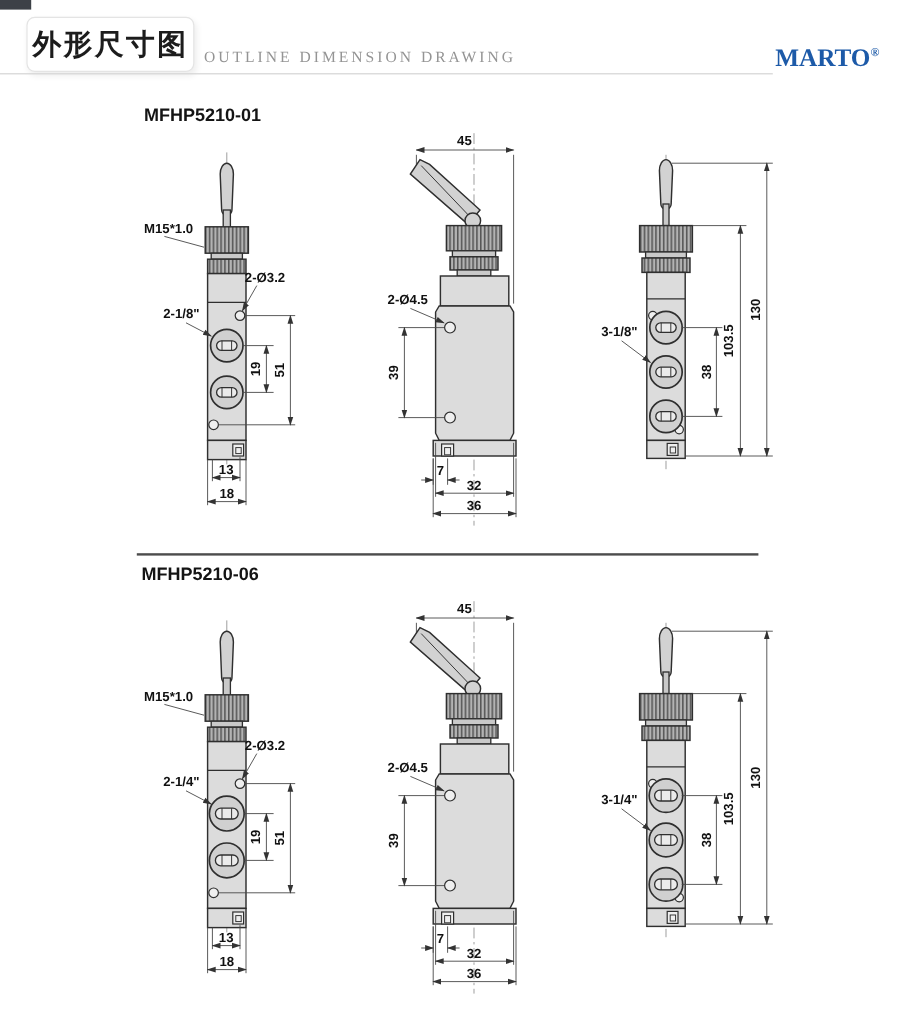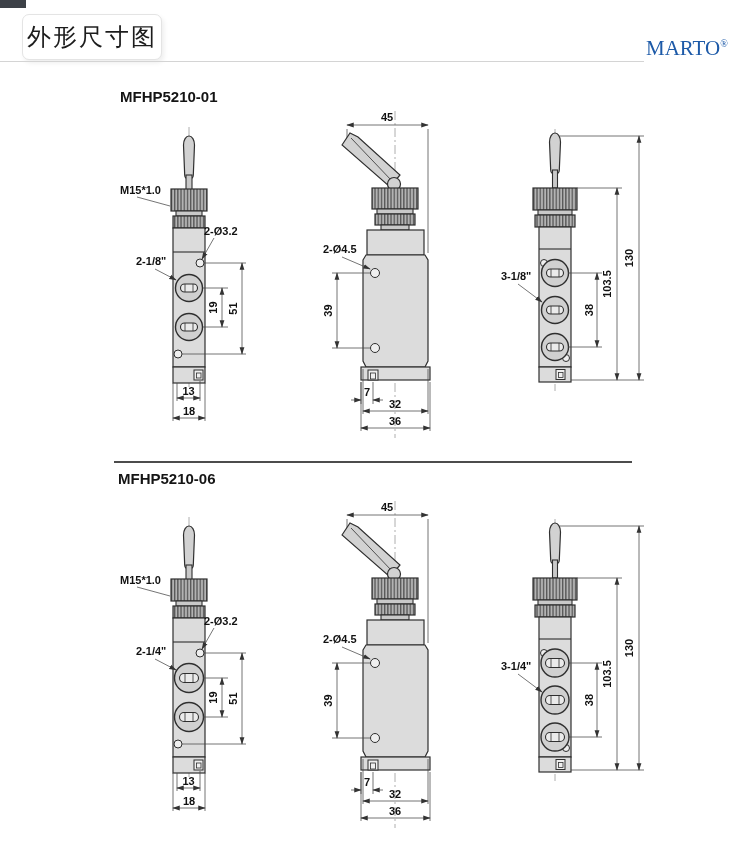--- a/index.html
+++ b/index.html
@@ -8,28 +8,28 @@
     font-family:"Liberation Sans", sans-serif; overflow:hidden;
   }
   
   .corner-mark { position:absolute; left:0; top:0; width:26px; height:8px; background:#3d4147; }
   .title-box {
     position:absolute; left:22px; top:14px; width:138px; height:44px;
     background:#fff; border:1px solid #e4e4e4; border-radius:7px;
     box-shadow:2px 3px 5px rgba(0,0,0,0.07);
     display:flex; align-items:center; justify-content:center;
   }
-  .title-cn { font-family:"DejaVu Serif", serif; font-size:24px; color:#1c1c1c; letter-spacing:2px; }
+  .title-cn { font-family:"DejaVu Serif", serif; font-size:24px; color:#1c1c1c; letter-spacing:2px;font-weight:bold; }
   .subtitle {
     position:absolute; left:170px; top:40px;
     font-family:"Liberation Serif", serif; font-size:13px; color:#949494; letter-spacing:2.5px;
   }
   .brand {
     position:absolute; left:646px; top:36px;
-    font-family:"Liberation Serif", serif; font-weight:normal; font-size:21px; color:#1d5aa8;
+    font-family:"Liberation Serif", serif; font-weight:bold; font-size:21px; color:#1d5aa8;
   }
   .brand sup { font-size:10px; }
   .header-rule { position:absolute; left:0; top:61px; width:644px; height:1px; background:#d4d4d4; }
 
   .model-title { position:absolute; font:bold 15px "Liberation Sans", sans-serif; color:#141414; }
   .section-divider { position:absolute; left:114px; top:461px; width:518px; height:2px; background:#4c4c4c; }
 
   .view { position:absolute; }
 
   
@@ -64,20 +64,21 @@
       <marker id="aS" viewBox="0 0 10 8" refX="1" refY="4" markerWidth="10" markerHeight="8" orient="auto">
         <path d="M10,0.8 L0,4 L10,7.2 z" fill="#333"></path>
       </marker>
     </defs>
   </svg>
 
   <div class="corner-mark"></div>
   <div class="title-box">
     <span class="title-cn">外形尺寸图</span>
   </div>
+  <div class="subtitle">OUTLINE DIMENSION DRAWING</div>
   <div class="brand"><span>MARTO</span><sup>®</sup></div>
   <div class="header-rule"></div>
 
   <div class="model-title" style="left:120px; top:88px">MFHP5210-01</div>
 
   <svg class="view" style="left:110px; top:125px" width="150" height="305" viewBox="0 0 150 305">
     <line class="cl" x1="79" y1="2" x2="79" y2="262"></line>
     <g>
       <path class="part" d="M73.5,20 a5.5,9 0 0 1 11,0 l-1.2,30 a4.3,4.3 0 0 1 -8.6,0 z"></path>
       <rect class="part2" x="76" y="50" width="6" height="15"></rect>

